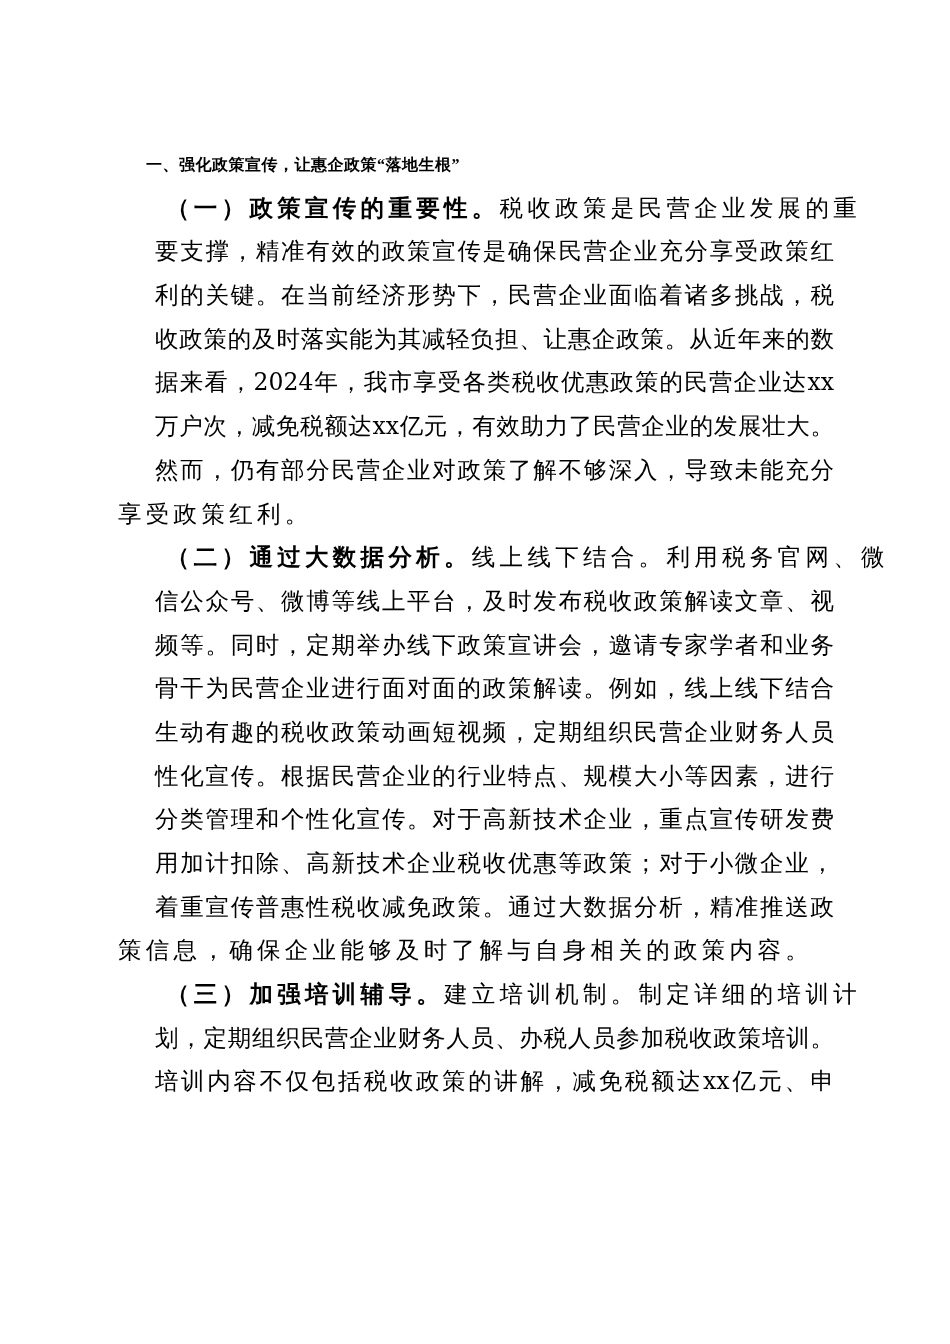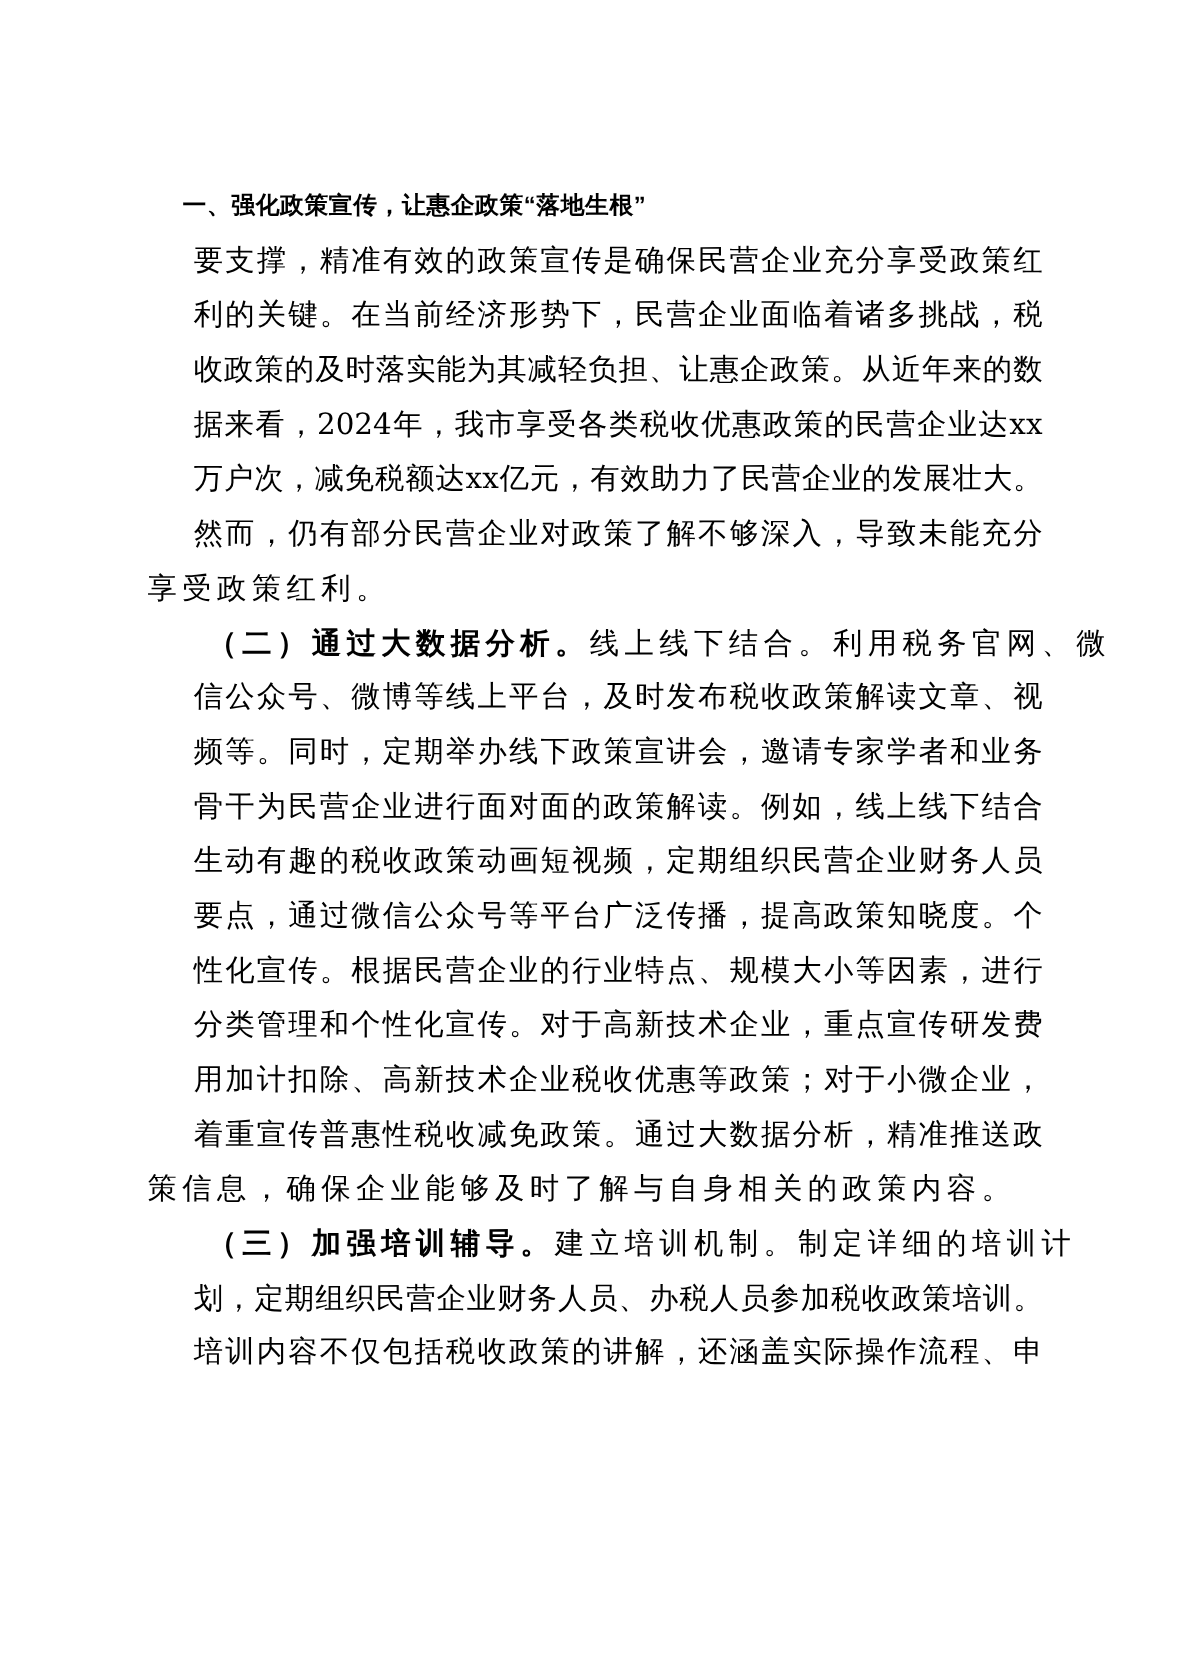--- a/index.html
+++ b/index.html
@@ -8,48 +8,48 @@
     position: absolute; left: 118px; top: 143px; width: 716px;
     font-family: "DejaVu Serif", "Liberation Serif", serif;
     color: #000000;
   }
   .line {
     height: 43.7px; line-height: 43.7px; font-size: 23.5px;
     white-space: nowrap; letter-spacing: 4.3px;
   }
   .line.justify { text-align: justify; text-align-last: justify; letter-spacing: 0; margin-left: 37px; }
   .heading {
-    font-family: Liberation Sans, sans-serif;
-    font-weight: bold; padding-left: 28px; letter-spacing: 0.5px; font-size: 19px;
+    font-family: Liberation Serif, serif;
+    font-weight: bold; padding-left: 28px; letter-spacing: 0.5px; font-size: 16px;
   }
   .indent { padding-left: 48px; }
   .bold { font-weight: bold; }
 </style>
 </head>
 <body>
 
 <div class="page">
   <div class="line heading">一、强化政策宣传，让惠企政策“落地生根”</div>
 
+  <div class="line indent"><span class="bold">（一）政策宣传的重要性。</span><span>税收政策是民营企业发展的重</span></div>
   <div class="line justify">要支撑，精准有效的政策宣传是确保民营企业充分享受政策红</div>
   <div class="line justify">利的关键。在当前经济形势下，民营企业面临着诸多挑战，税</div>
   <div class="line justify">收政策的及时落实能为其减轻负担、让惠企政策。从近年来的数</div>
   <div class="line justify">据来看，2024年，我市享受各类税收优惠政策的民营企业达xx</div>
   <div class="line justify">万户次，减免税额达xx亿元，有效助力了民营企业的发展壮大。</div>
   <div class="line justify">然而，仍有部分民营企业对政策了解不够深入，导致未能充分</div>
   <div class="line">享受政策红利。</div>
 
   <div class="line indent"><span class="bold">（二）通过大数据分析。</span><span>线上线下结合。利用税务官网、微</span></div>
   <div class="line justify">信公众号、微博等线上平台，及时发布税收政策解读文章、视</div>
   <div class="line justify">频等。同时，定期举办线下政策宣讲会，邀请专家学者和业务</div>
   <div class="line justify">骨干为民营企业进行面对面的政策解读。例如，线上线下结合</div>
   <div class="line justify">生动有趣的税收政策动画短视频，定期组织民营企业财务人员</div>
-  <div class="line justify">要点，通过微信公众号等平台广泛传播，提高政策知晓度。个</div>
   <div class="line justify">性化宣传。根据民营企业的行业特点、规模大小等因素，进行</div>
   <div class="line justify">分类管理和个性化宣传。对于高新技术企业，重点宣传研发费</div>
   <div class="line justify">用加计扣除、高新技术企业税收优惠等政策；对于小微企业，</div>
   <div class="line justify">着重宣传普惠性税收减免政策。通过大数据分析，精准推送政</div>
   <div class="line">策信息，确保企业能够及时了解与自身相关的政策内容。</div>
 
   <div class="line indent"><span class="bold">（三）加强培训辅导。</span><span>建立培训机制。制定详细的培训计</span></div>
   <div class="line justify">划，定期组织民营企业财务人员、办税人员参加税收政策培训。</div>
-  <div class="line justify">培训内容不仅包括税收政策的讲解，还涵盖实际操作流程、申</div>
+  <div class="line justify">培训内容不仅包括税收政策的讲解，减免税额达xx亿元、申</div>
 </div>
 
 </body></html>

